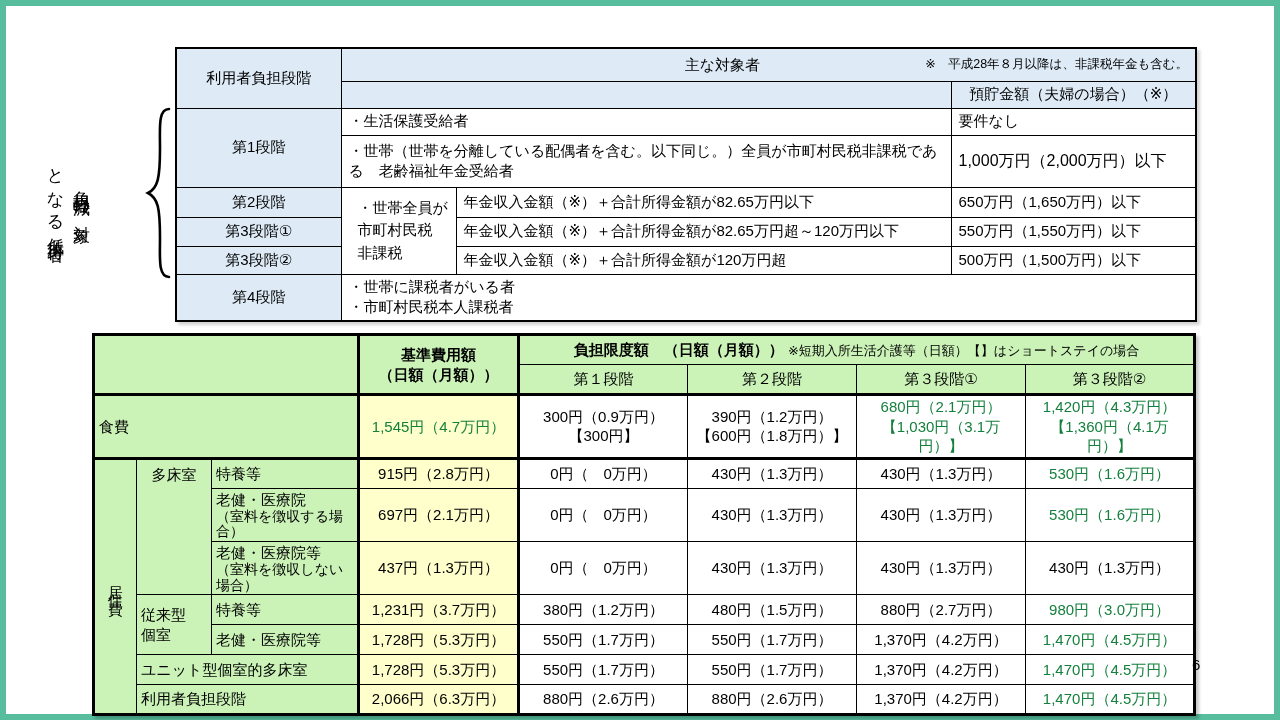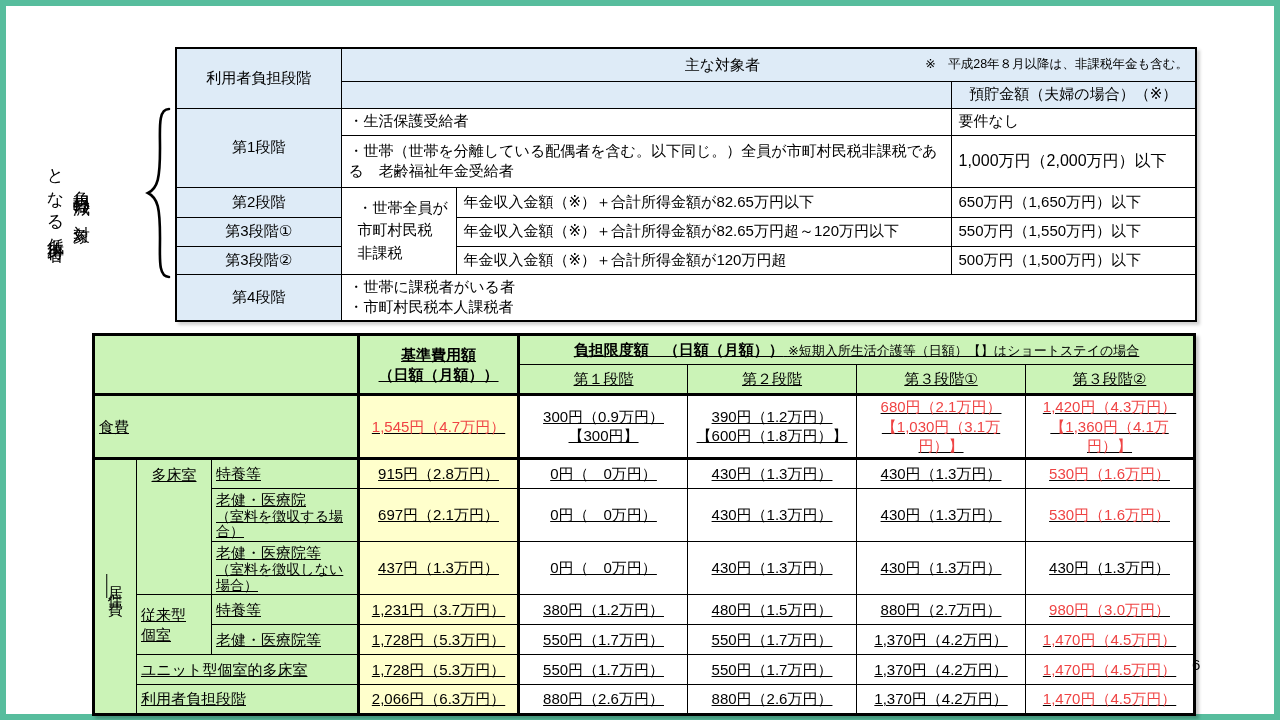--- a/index.html
+++ b/index.html
@@ -24,27 +24,27 @@
   .t1 .group23{line-height:1.5;padding-left:16px;}
   .t1 .sav{font-size:16px;}
 
   
   .sidelabel{position:absolute;left:42px;top:112px;height:170px;
              writing-mode:vertical-rl;font-size:17px;letter-spacing:3px;line-height:26px;text-align:center;}
   .sidelabel span{display:block;}
   .brace{position:absolute;left:143px;top:106px;}
 
   
-  .t2wrap{position:absolute;left:92px;top:333px;text-decoration:underline;}
+  .t2wrap{position:absolute;left:92px;top:333px;}
   table.t2{border-collapse:collapse;table-layout:fixed;width:1101px;background:#fff;
            box-shadow:3px 3px 3px rgba(0,0,0,0.22);border:3px solid #000;}
   table.t2 td{border:1px solid #000;font-size:15px;text-align:center;vertical-align:middle;padding:1px 4px;line-height:1.3;}
   .green{background:#CBF3B7;}
   .yellow{background:#FFFFCC;}
-  .red{color:#ef4444;}
+  .red{color:#15803d;}
   .bL{border-left:3px solid #000 !important;}
   .bB{border-bottom:3px solid #000 !important;}
   .left{text-align:left !important;}
   .bold{font-weight:bold;}
   .t2 .limithdr .n{font-weight:normal;font-size:13px;}
   .t2 .sub{font-size:14px;line-height:1.1;text-align:left;}
   .t2 .cl{text-align:left;}
   .vertlbl{writing-mode:vertical-rl;letter-spacing:8px;margin:0 auto;}
   .toplbl{vertical-align:top !important;padding-top:5px !important;}
 

